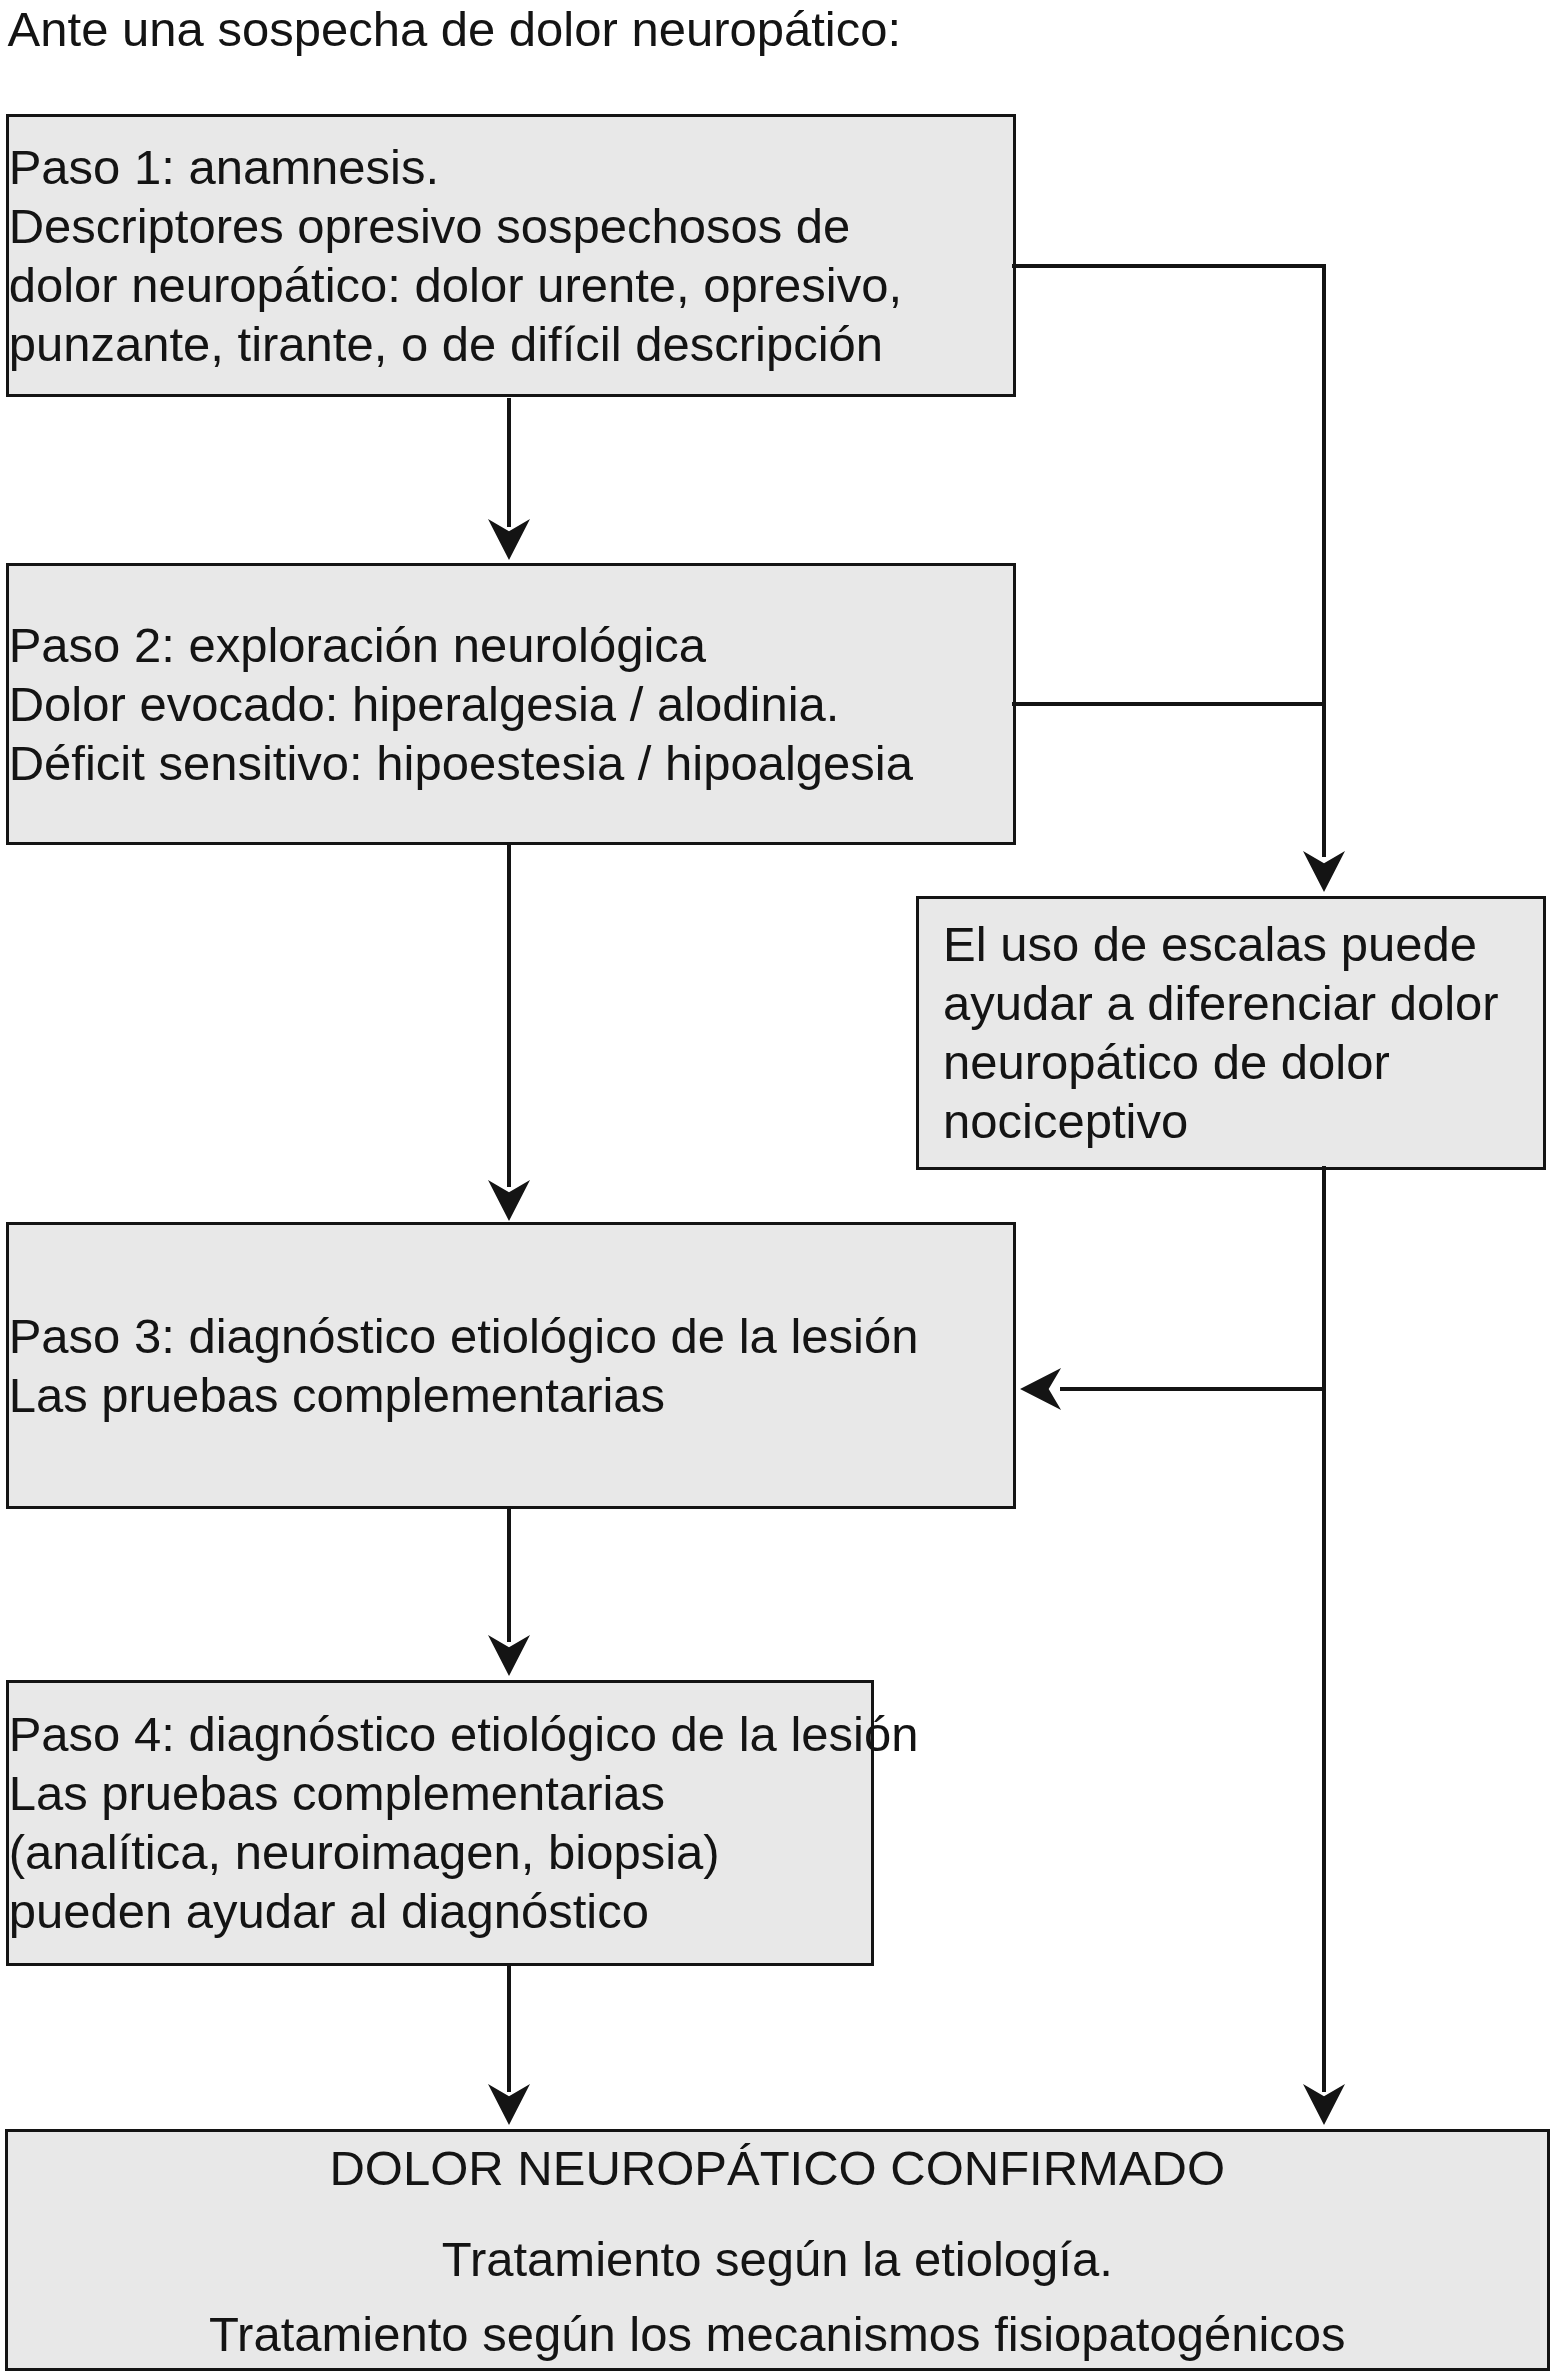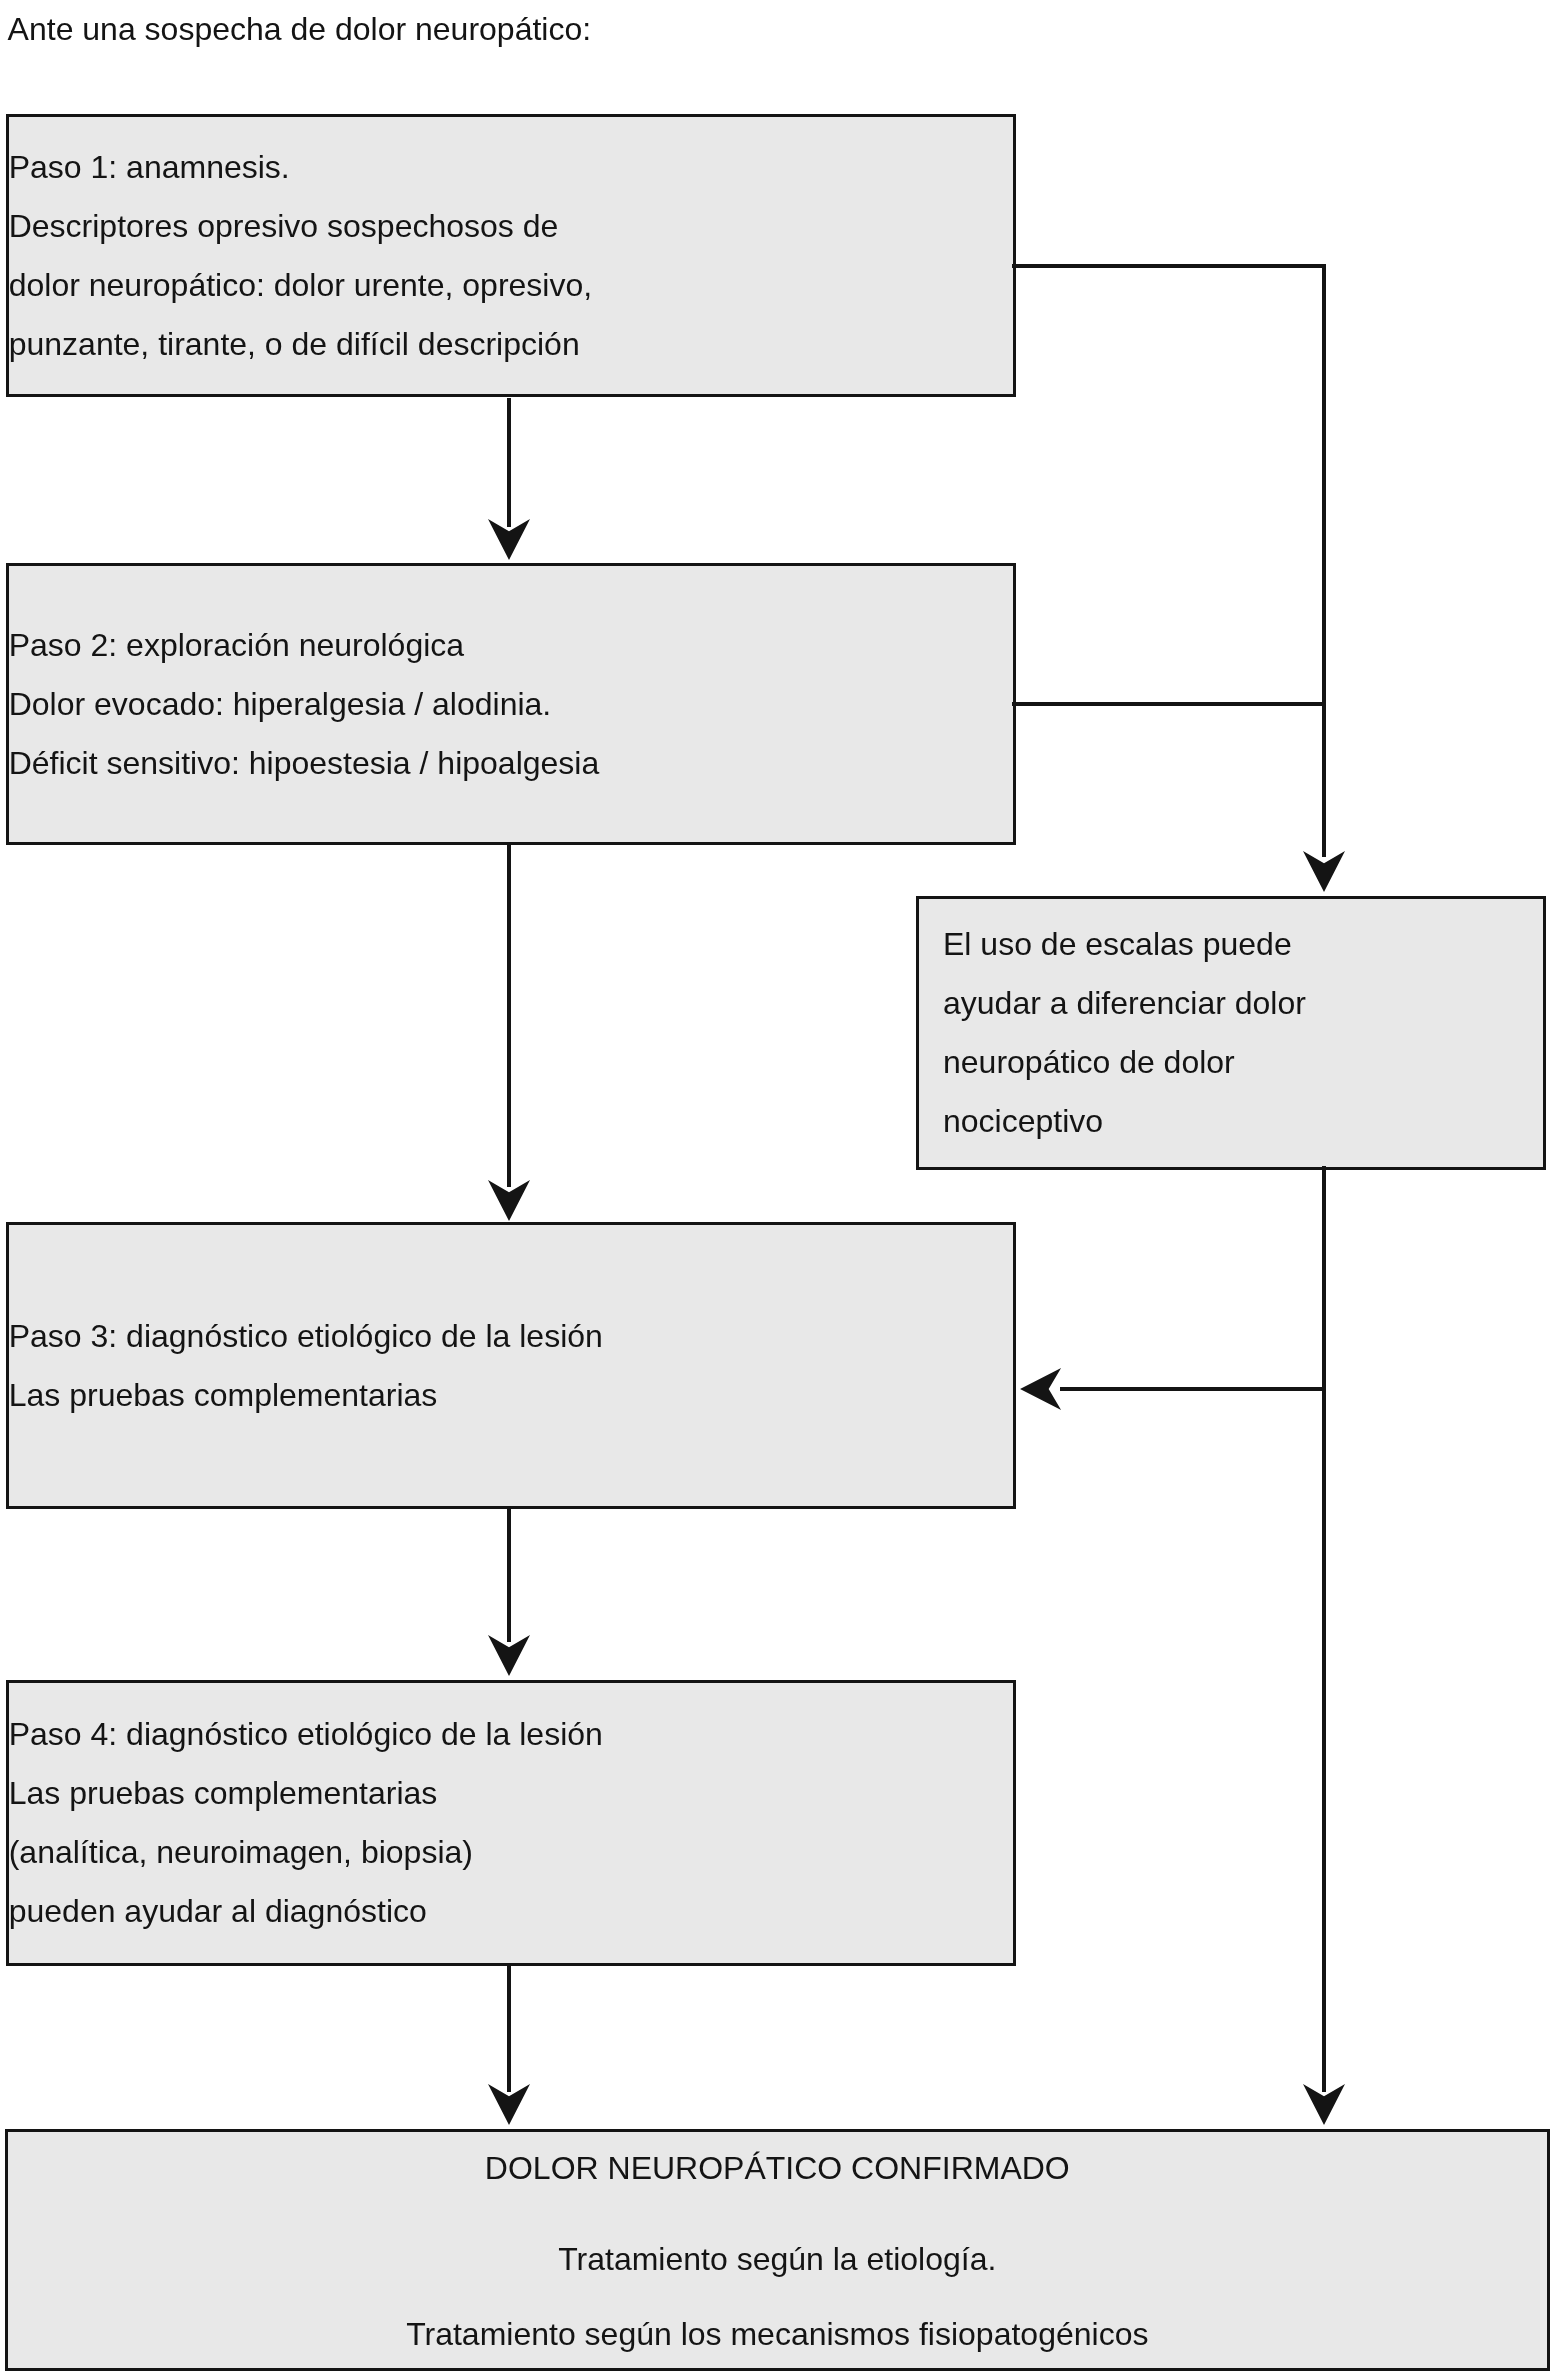--- a/index.html
+++ b/index.html
@@ -1,32 +1,32 @@
 <!DOCTYPE html>
 <html style="font-size:15px"><head>
 <meta charset="utf-8">
 <style>
   html,body{margin:0;padding:0;background:#ffffff;}
   .canvas{
     position:relative;width:1554px;height:2375px;background:#ffffff;
     font-family:"Liberation Sans",sans-serif;color:#141414;
-    font-size:32px;line-height:59px;overflow:hidden;
+    font-size:49px;line-height:59px;overflow:hidden;
   }
   .title{position:absolute;left:7.6px;top:0px;white-space:nowrap;}
   .box{
     position:absolute;background:#e8e8e8;border:3.8px solid #141414;
     box-sizing:border-box;display:flex;flex-direction:column;justify-content:center;
   }
   .box .line{white-space:nowrap;}
   .step{}
   .box-step1{left:5.7px;top:114px;width:1010px;height:283px;}
   .box-step2{left:5.7px;top:563px;width:1010px;height:282px;}
   .box-scales{left:916px;top:896px;width:630px;height:274px;padding-left:24px;}
   .box-step3{left:5.7px;top:1222px;width:1010px;height:287px;}
-  .box-step4{left:5.7px;top:1680px;width:1010px;height:286px;}
+  .box-step4{left:5.7px;top:1680px;width:868px;height:286px;}
   .box-confirmed{left:4.8px;top:2129px;width:1545px;height:242px;text-align:center;gap:20px;}
   .box-confirmed .heading{line-height:61px;margin-bottom:13.3px;}
   .box-confirmed .line{line-height:55px;white-space:nowrap;}
   .vline,.hline{position:absolute;background:#141414;}
   .vline{width:3.8px;}
   .hline{height:3.8px;}
   .ah{position:absolute;}
   .ah svg{display:block;}
   .ah polygon{fill:#141414;}
 </style>

